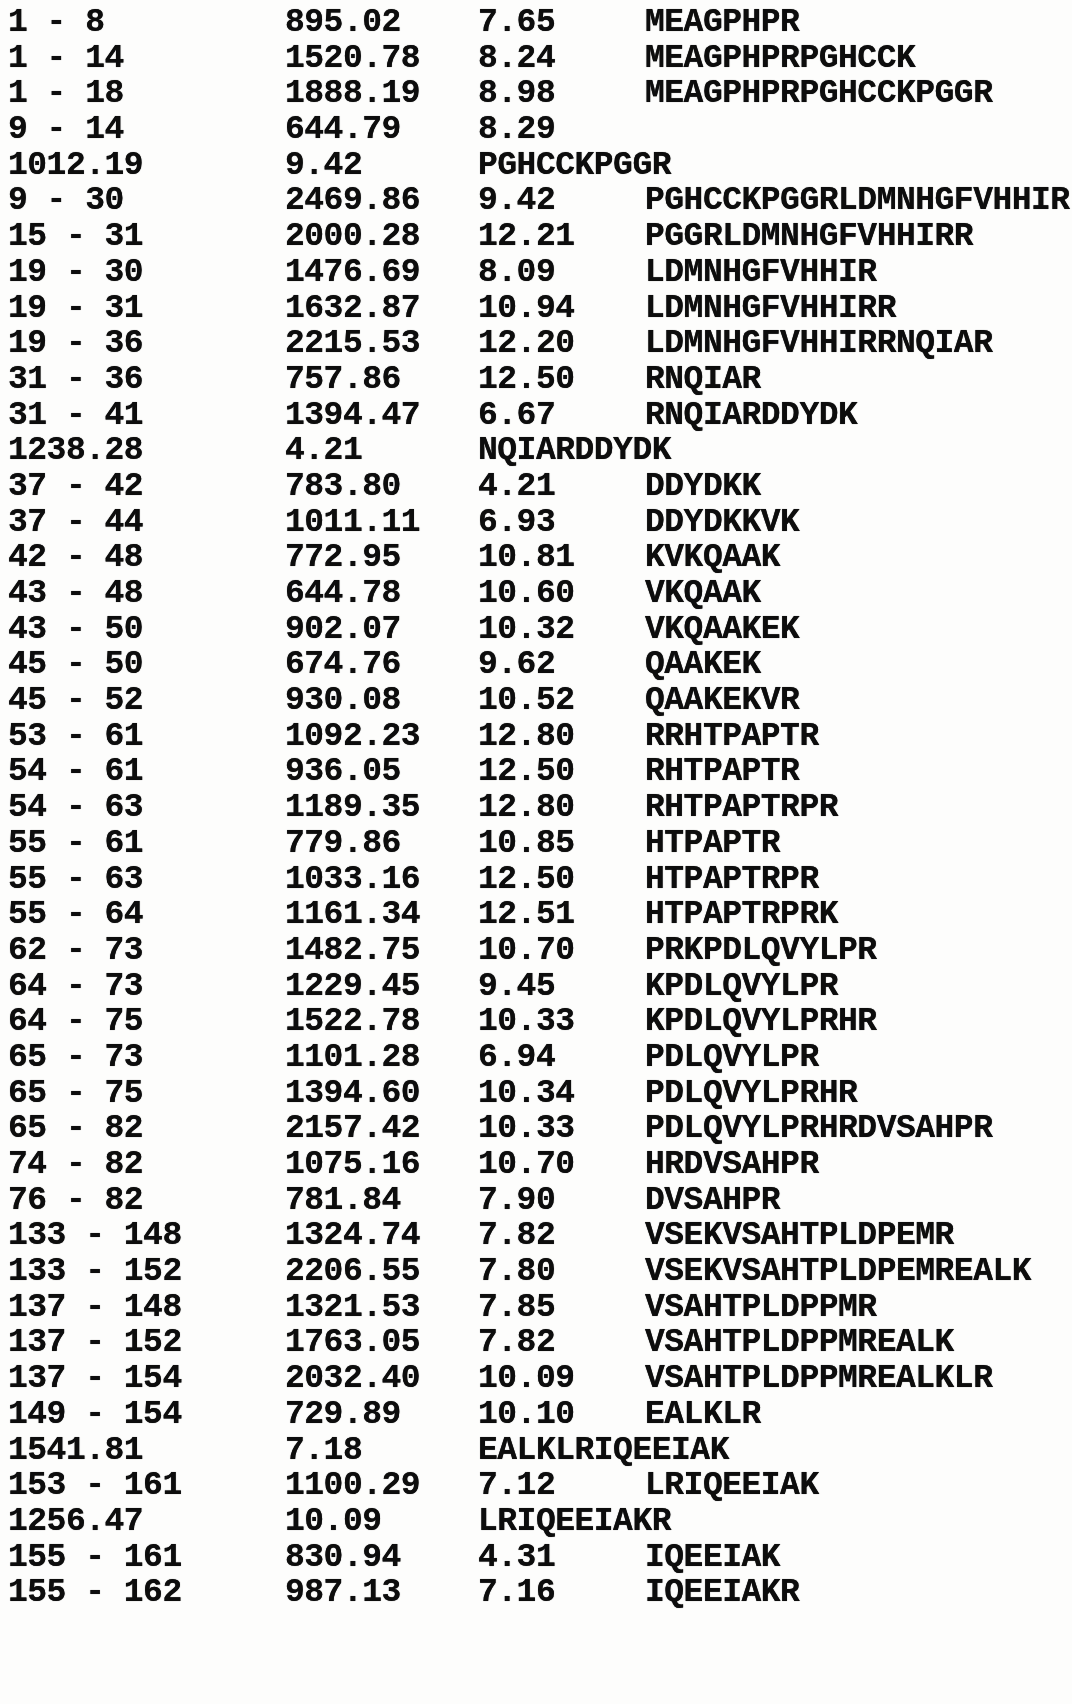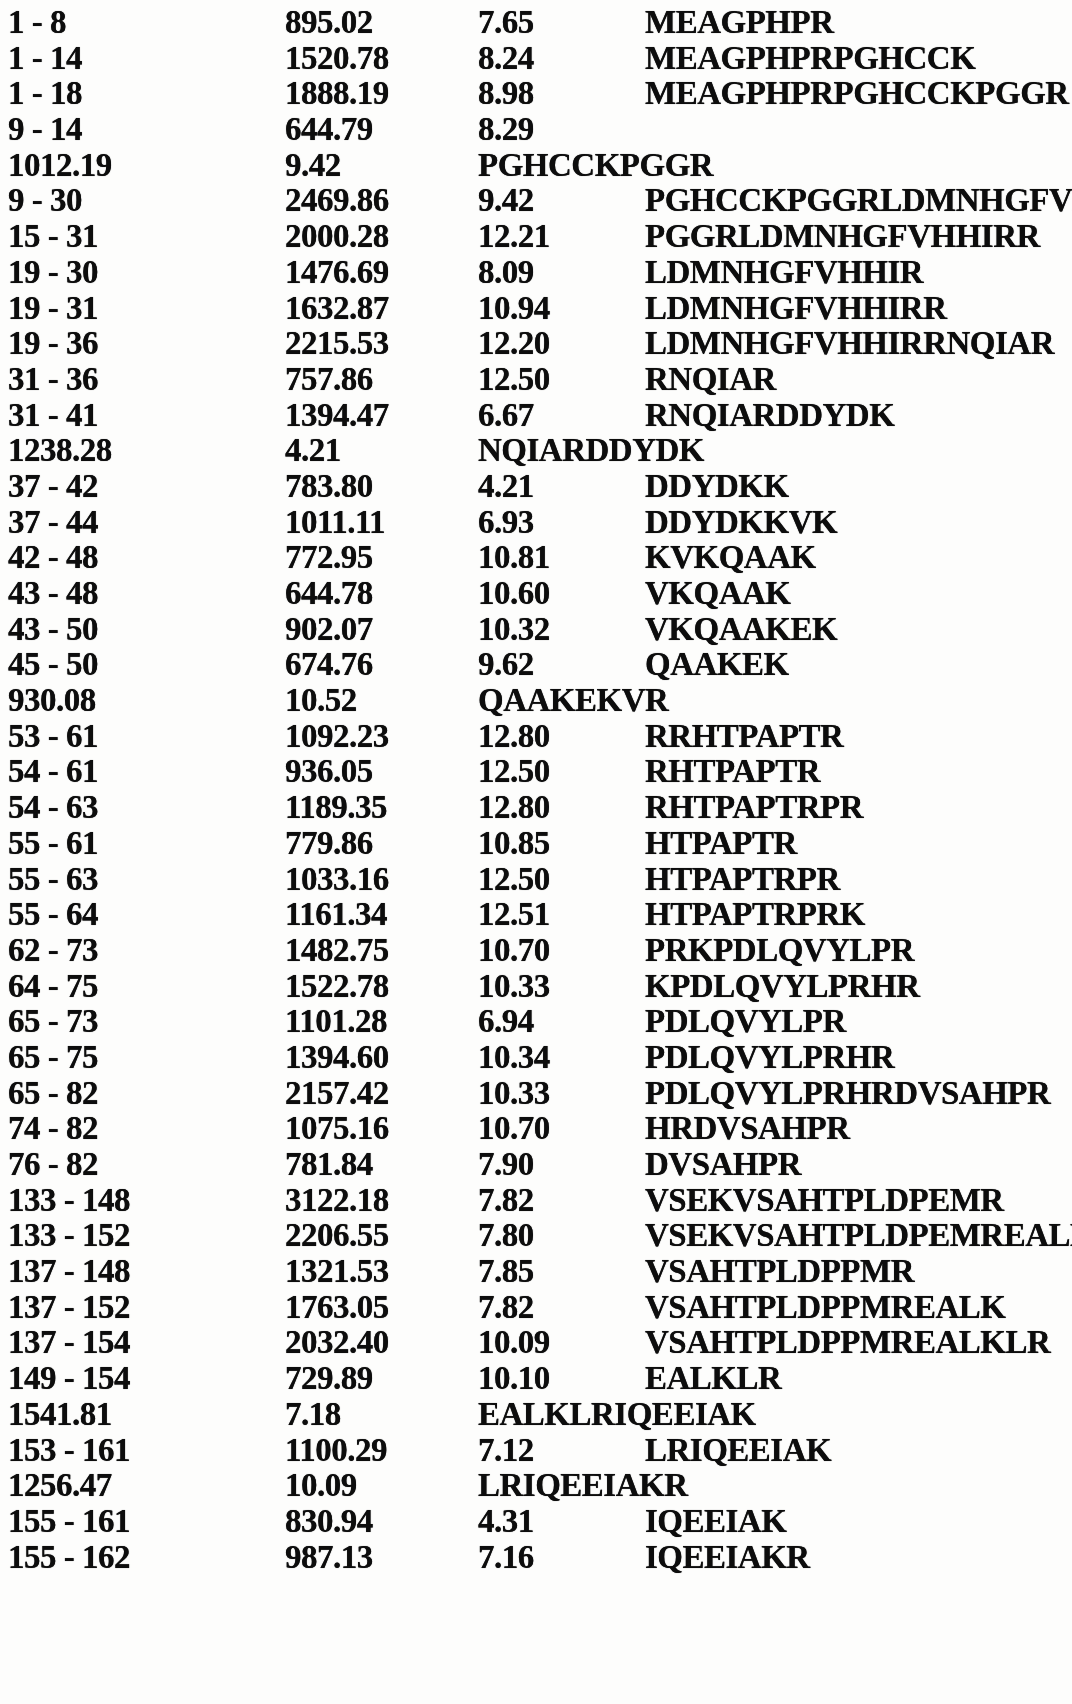--- a/index.html
+++ b/index.html
@@ -11,21 +11,21 @@
     width: 1072px;
     height: 1704px;
     overflow: hidden;
   }
   .doc-page {
     width: 1072px;
     height: 1704px;
     background: #fdfdfc;
     box-sizing: border-box;
     padding: 5px 0 0 8px;
-    font-family: Liberation Serif, serif;
+    font-family: Liberation Mono, monospace;
     font-weight: 700;
     color: #0d0d0d;
     text-shadow: 0 0 0.7px #1a1a1a;
   }
   .peptide-row {
     display: grid;
     grid-template-columns: 277px 193px 167px 1fr;
     height: 35.7px;
     line-height: 35.7px;
     font-size: 33px;
@@ -166,20 +166,21 @@
   </div>
 
   <div class="peptide-row">
     <span class="cell">45 - 50</span>
     <span class="cell">674.76</span>
     <span class="cell">9.62</span>
     <span class="cell">QAAKEK</span>
   </div>
 
   <div class="peptide-row">
+    <span class="cell">45 - 52</span>
     <span class="cell">930.08</span>
     <span class="cell">10.52</span>
     <span class="cell">QAAKEKVR</span>
   </div>
 
   <div class="peptide-row">
     <span class="cell">53 - 61</span>
     <span class="cell">1092.23</span>
     <span class="cell">12.80</span>
     <span class="cell">RRHTPAPTR</span>
@@ -220,20 +221,26 @@
     <span class="cell">HTPAPTRPRK</span>
   </div>
 
   <div class="peptide-row">
     <span class="cell">62 - 73</span>
     <span class="cell">1482.75</span>
     <span class="cell">10.70</span>
     <span class="cell">PRKPDLQVYLPR</span>
   </div>
 
+  <div class="peptide-row">
+    <span class="cell">64 - 73</span>
+    <span class="cell">1229.45</span>
+    <span class="cell">9.45</span>
+    <span class="cell">KPDLQVYLPR</span>
+  </div>
 
   <div class="peptide-row">
     <span class="cell">64 - 75</span>
     <span class="cell">1522.78</span>
     <span class="cell">10.33</span>
     <span class="cell">KPDLQVYLPRHR</span>
   </div>
 
   <div class="peptide-row">
     <span class="cell">65 - 73</span>
@@ -265,21 +272,21 @@
 
   <div class="peptide-row">
     <span class="cell">76 - 82</span>
     <span class="cell">781.84</span>
     <span class="cell">7.90</span>
     <span class="cell">DVSAHPR</span>
   </div>
 
   <div class="peptide-row">
     <span class="cell">133 - 148</span>
-    <span class="cell">3122.18</span>
+    <span class="cell">1324.74</span>
     <span class="cell">7.82</span>
     <span class="cell">VSEKVSAHTPLDPEMR</span>
   </div>
 
   <div class="peptide-row">
     <span class="cell">133 - 152</span>
     <span class="cell">2206.55</span>
     <span class="cell">7.80</span>
     <span class="cell">VSEKVSAHTPLDPEMREALK</span>
   </div>

